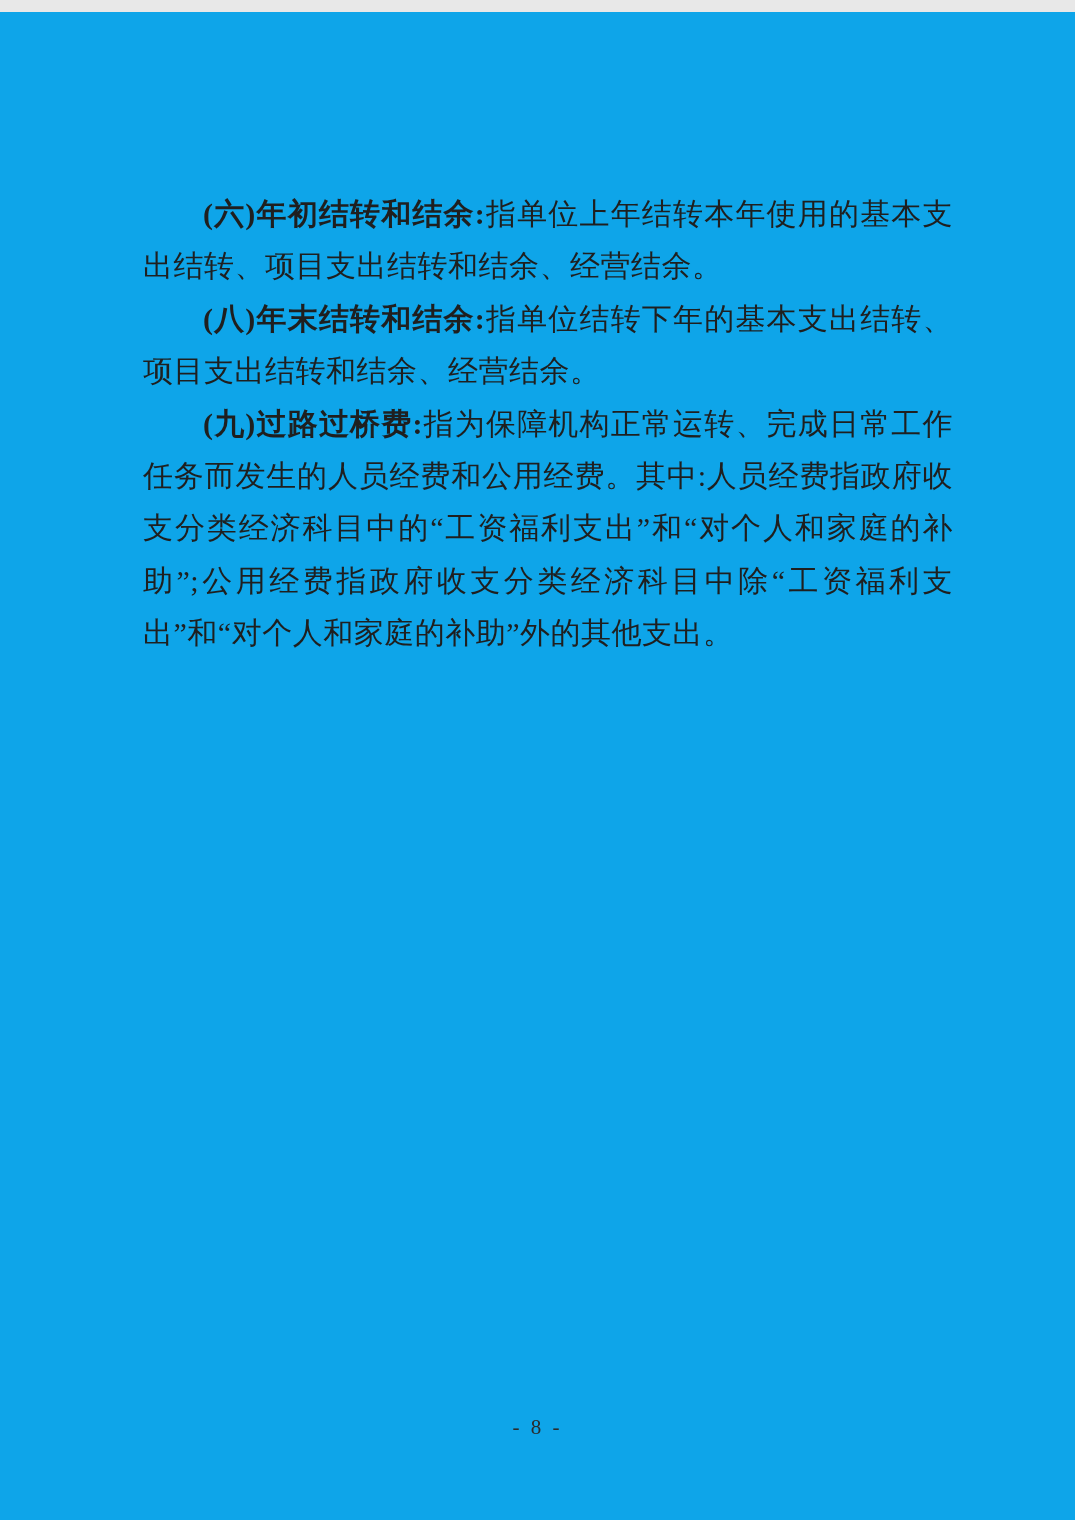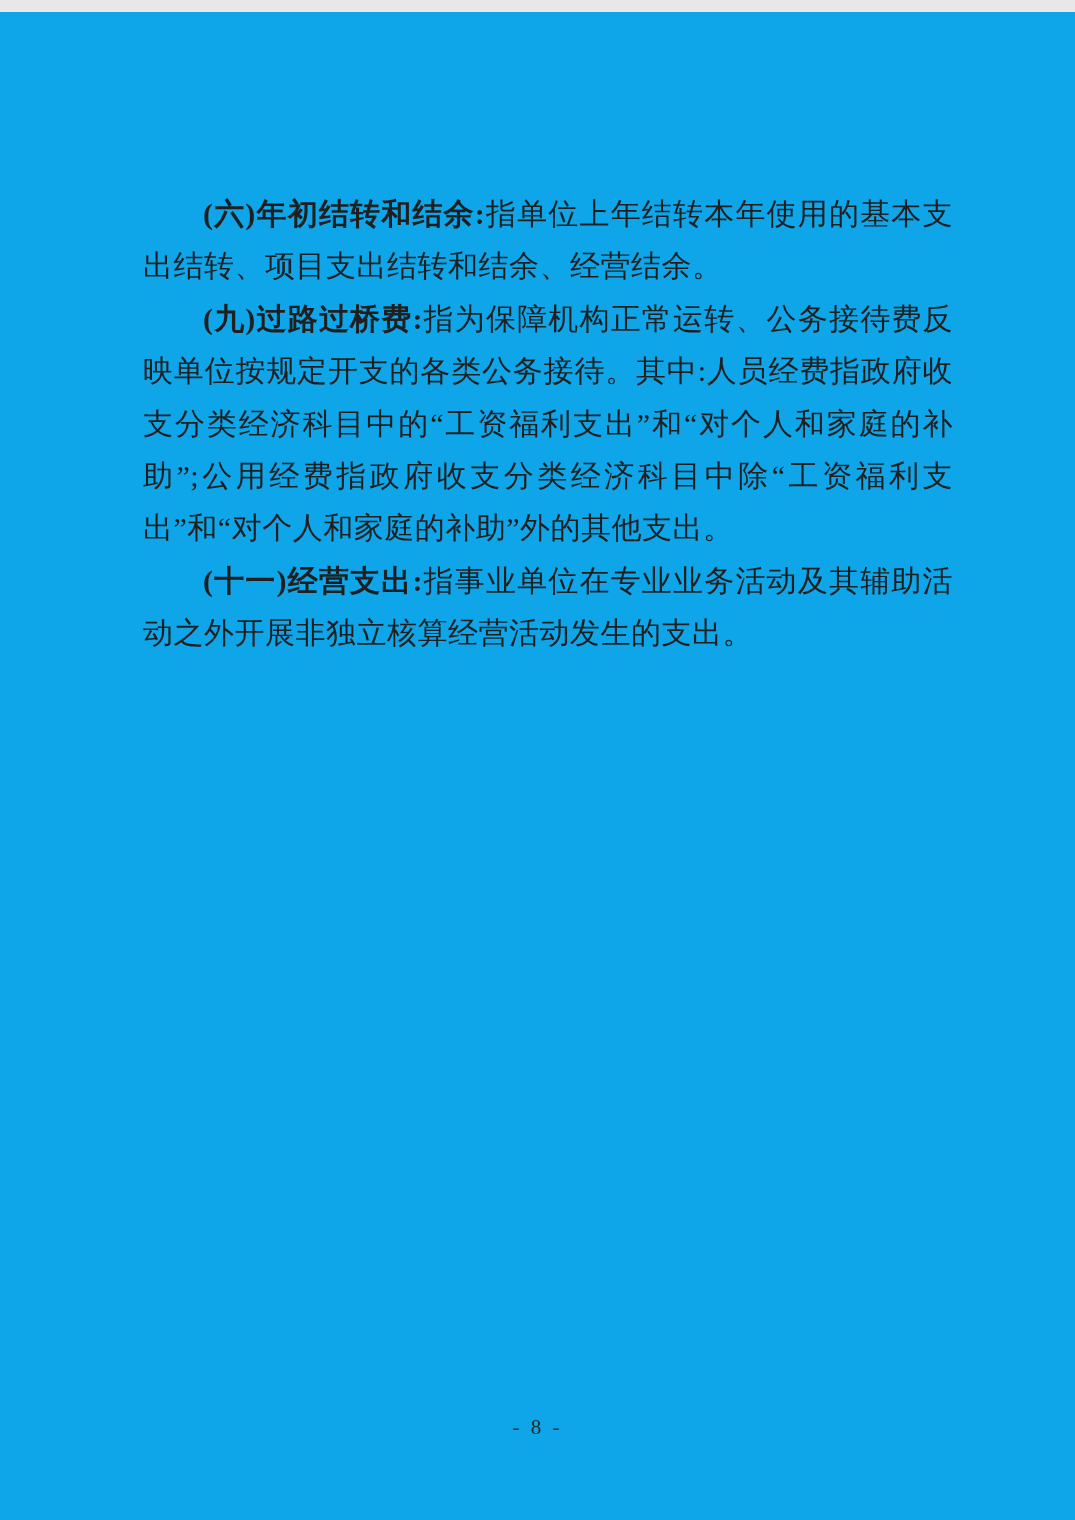--- a/index.html
+++ b/index.html
@@ -47,17 +47,17 @@
     letter-spacing: 3px;
     font-family: "Liberation Serif", "DejaVu Serif", serif;
   }
 </style>
 </head>
 <body>
 
 <div class="page">
   <div class="content">
     <p class="para"><span class="term">(六)年初结转和结余:</span><span>指单位上年结转本年使用的基本支出结转、项目支出结转和结余、经营结余。</span></p>
-    <p class="para"><span class="term">(九)过路过桥费:</span><span>指为保障机构正常运转、公务接待费反映单位按规定开支的各类公务接待。其中:人员经费指政府收支分类经济科目中的“工资福利支出”和“对个人和家庭的补助”;公用经费指政府收支分类经济科目中除“工资福利支出”和“对个人和家庭的补助”外的其他支出。</span></p>
-    <p class="para"><span class="term">(十一)经营支出:</span><span>指事业单位在专业业务活动及其辅助活动之外开展非独立核算经营活动发生的支出。</span></p>
+    <p class="para"><span class="term">(八)年末结转和结余:</span><span>指单位结转下年的基本支出结转、项目支出结转和结余、经营结余。</span></p>
+    <p class="para"><span class="term">(九)过路过桥费:</span><span>指为保障机构正常运转、完成日常工作任务而发生的人员经费和公用经费。其中:人员经费指政府收支分类经济科目中的“工资福利支出”和“对个人和家庭的补助”;公用经费指政府收支分类经济科目中除“工资福利支出”和“对个人和家庭的补助”外的其他支出。</span></p>
   </div>
   <div class="footer">- 8 -</div>
 </div>
 
 </body></html>

